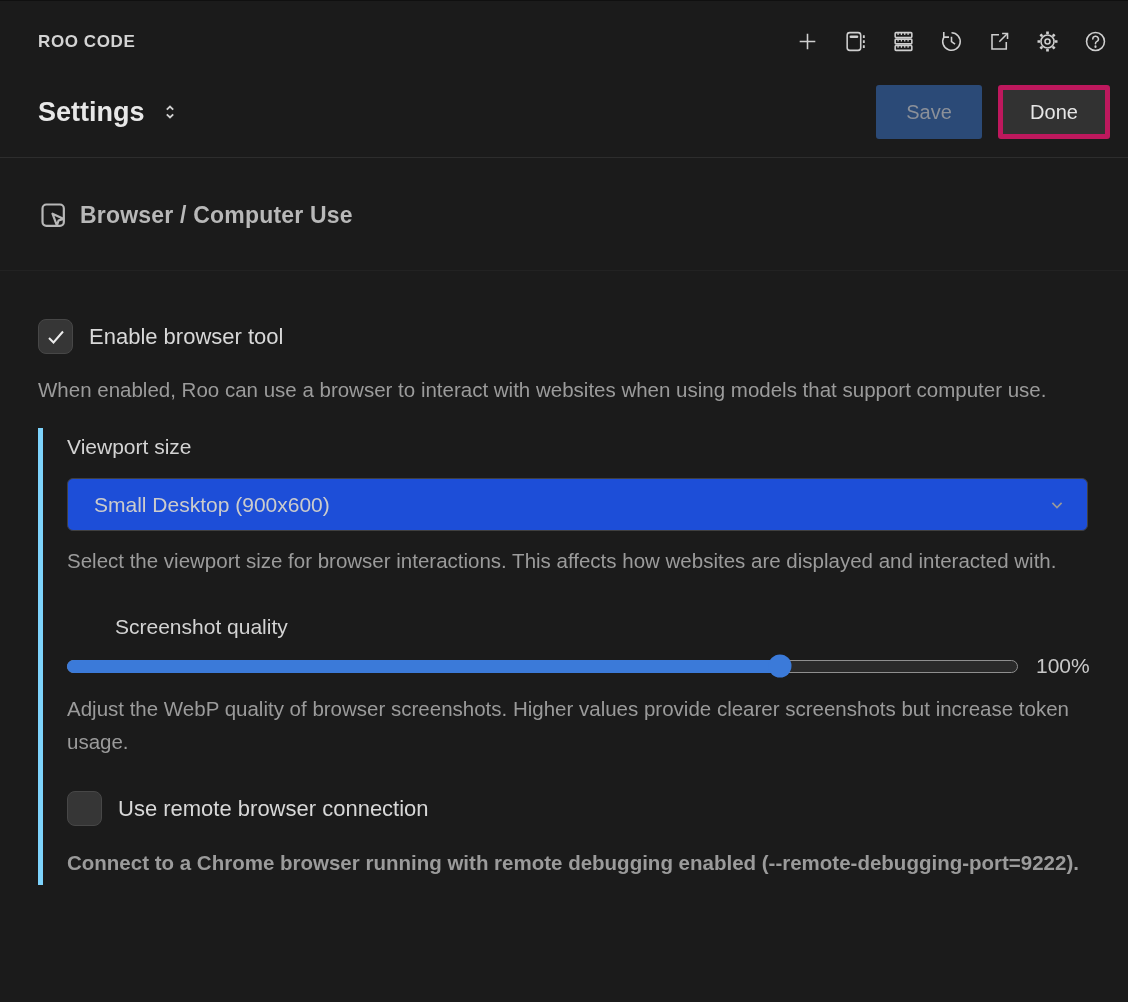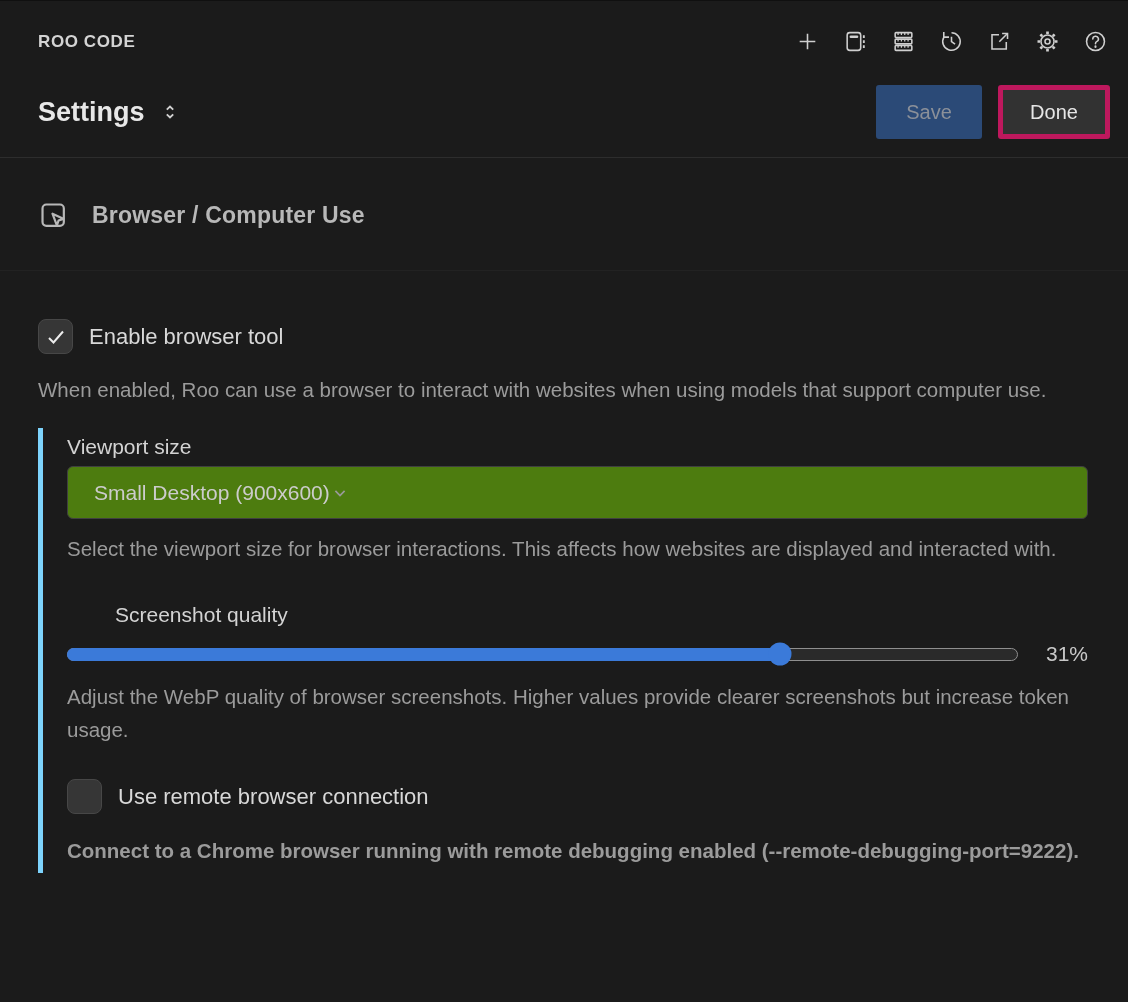--- a/index.html
+++ b/index.html
@@ -40,21 +40,21 @@
     height: 54px; font-size: 20px; border-radius: 3px; cursor: pointer;
     font-family: inherit; padding: 0 24px;
   }
   .btn-save { background: #2b4a77; border: none; color: #8b9099; min-width: 106px; }
   .btn-done { background: #323232; border: 5px solid #be185d; color: #e6e6e6; min-width: 112px; }
 
   .divider { height: 1px; background: #2d2d2d; margin-top: 15px; }
 
   .section-header {
     padding: 42px 38px 39px 38px;
-    display: flex; align-items: center; gap: 23px;
+    display: flex; align-items: center; gap: 11px;
   }
   .section-header svg { width: 31px; height: 31px; stroke: #b8b8b8; fill: none; stroke-width: 1.7; }
   .section-title { font-size: 23px; font-weight: 700; color: #b8b8b8; letter-spacing: 0.2px; }
   .faint-divider { height: 1px; background: #222222; }
 
   .content { padding: 48px 40px 0 38px; }
 
   .checkbox-row { display: flex; align-items: center; gap: 16px; }
   .checkbox {
     width: 35px; height: 35px; border-radius: 8px;
@@ -73,24 +73,24 @@
   .desc-gap { margin-top: 19px; }
 
   .indent-block {
     margin-top: 22px;
     border-left: 5px solid #7dd3fc;
     padding: 7px 0 6px 24px;
   }
   .field-label { font-size: 21px; color: #d3d3d3; }
 
   .dropdown {
-    margin-top: 7px;
+    margin-top: 19px;
     height: 53px; width: 100%;
-    background: #4d7c0f; border: 1px solid #404040; border-radius: 6px;
-    display: flex; align-items: center; 
+    background: #1d4ed8; border: 1px solid #404040; border-radius: 6px;
+    display: flex; align-items: center; justify-content: space-between;
     padding: 0 20px 0 26px; cursor: pointer;
   }
   .dropdown-value { font-size: 21px; color: #cccccc; }
   .dropdown svg { width: 20px; height: 20px; stroke: #9a9a9a; fill: none; stroke-width: 2; }
   .dropdown-desc { margin-top: 13px; }
 
   .quality-label { margin-top: 38px; margin-left: 48px; }
   .slider-row { margin-top: 15px; display: flex; align-items: center; }
   .slider-track {
     position: relative; flex: 1; height: 13px;
@@ -223,21 +223,21 @@
       </svg>
     </div>
     <div class="desc dropdown-desc">Select the viewport size for browser interactions. This affects how websites are displayed and interacted with.</div>
 
     <div class="field-label quality-label">Screenshot quality</div>
     <div class="slider-row">
       <div class="slider-track">
         <div class="slider-fill" style="width: 75%;"></div>
         <div class="slider-thumb" style="left: 75%;"></div>
       </div>
-      <div class="slider-value">31%</div>
+      <div class="slider-value">100%</div>
     </div>
     <div class="desc slider-desc">Adjust the WebP quality of browser screenshots. Higher values provide clearer screenshots but increase token usage.</div>
 
     <div class="checkbox-row remote-row">
       <div class="checkbox">
         
       </div>
       <div class="checkbox-label">Use remote browser connection</div>
     </div>
     <div class="desc remote-desc">Connect to a Chrome browser running with remote debugging enabled (--remote-debugging-port=9222).</div>

